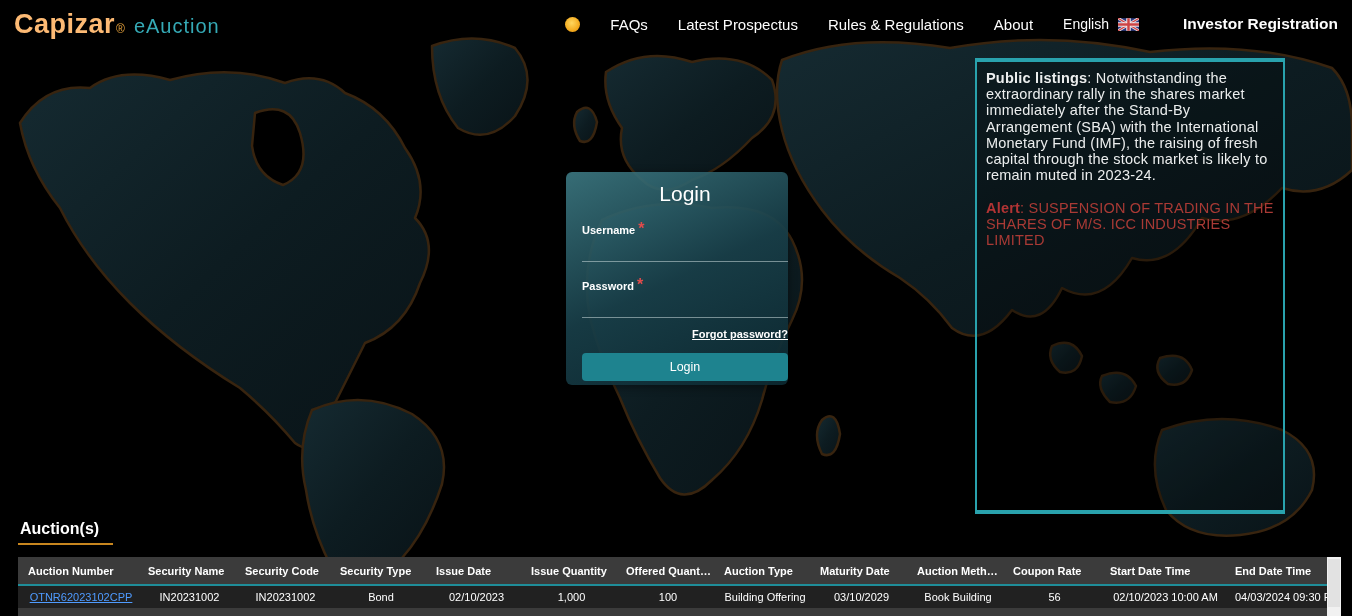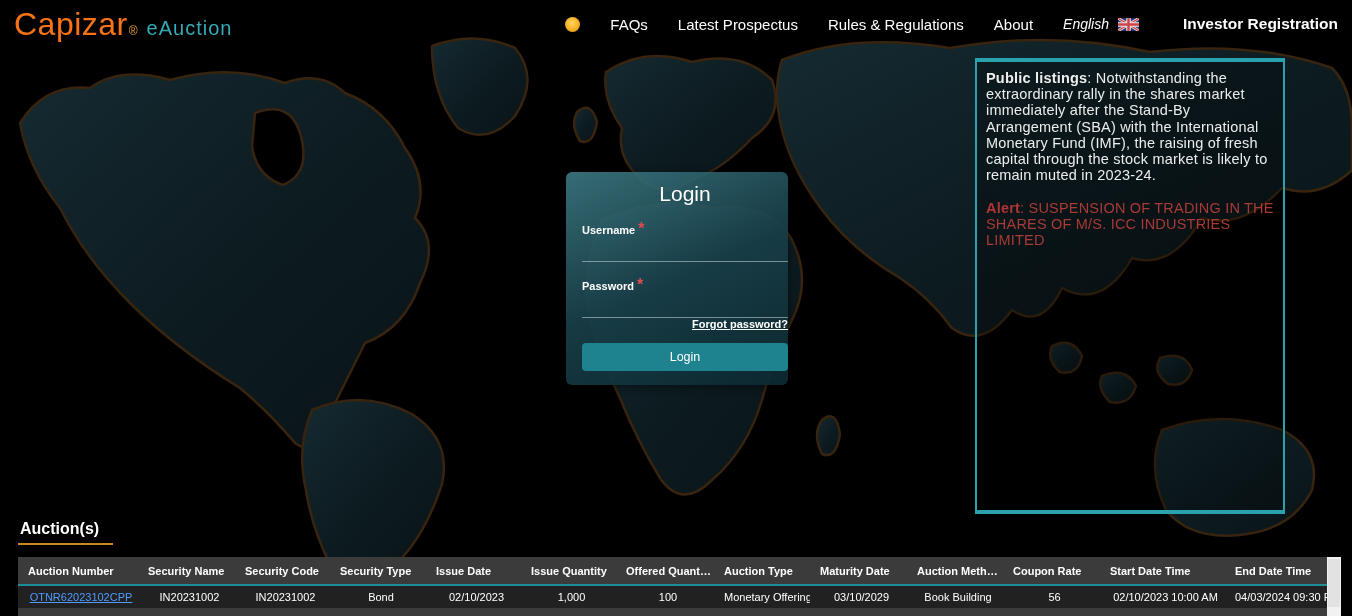--- a/index.html
+++ b/index.html
@@ -16,21 +16,21 @@
     position: absolute; left: 0; top: 28px; width: 1352px; height: 540px;
     pointer-events: none;
   }
 
   
   .topbar {
     position: absolute; top: 0; left: 0; width: 100%; height: 48px;
     display: flex; align-items: center; padding: 0 14px;
   }
   .brand { display: flex; align-items: baseline; cursor: default; }
-  .brand-name { font-size: 32px; font-weight: 400; color: #f97316; letter-spacing: 0.5px; }
+  .brand-name { font-size: 27px; font-weight: 700; color: #fdba74; letter-spacing: 0.5px; }
   .brand-reg { font-size: 12px; color: #eaa43c; vertical-align: super; margin-left: 1px; }
   .brand-product { font-size: 20px; color: #35aab6; margin-left: 9px; letter-spacing: 1px; }
   .nav { margin-left: auto; display: flex; align-items: center; gap: 30px; }
   .nav-item { font-size: 15px; color: #fdfdfd; cursor: pointer; white-space: nowrap; }
   .sun-icon {
     width: 15px; height: 15px; border-radius: 50%;
     background: radial-gradient(circle at 45% 40%, #ffd75e 0%, #f4ab1f 60%, #e0920e 100%);
     display: inline-block; cursor: pointer;
   }
   .lang { display: flex; align-items: center; gap: 9px; cursor: pointer; }
@@ -48,21 +48,21 @@
   .login-title { text-align: center; font-size: 21px; font-weight: 400; margin-top: 2px; }
   .field { margin-top: 14px; }
   .field-label { font-size: 11px; font-weight: 700; color: #fff; }
   .required { color: #e14b4b; font-weight: 700; margin-left: 3px; }
   .field-input {
     width: 100%; height: 24px; background: transparent; border: none; outline: none;
     border-bottom: 1px solid rgba(200,216,219,0.55); color: #fff; font-size: 12px;
     font-family: "Liberation Sans", sans-serif;
   }
   .forgot {
-    display: block; text-align: right; 
+    display: block; text-align: right; margin-top: 10px;
     font-size: 11px; font-weight: 700; color: #fff; text-decoration: underline; cursor: pointer;
   }
   .login-btn {
     display: block; width: 100%; height: 28px; margin-top: 13px;
     background: #1e838f; color: #fff; border: none; border-radius: 4px;
     font-size: 12.5px; font-family: "Liberation Sans", sans-serif; cursor: pointer;
   }
 
   
   .news-box {
@@ -149,21 +149,21 @@
       <sup class="brand-reg">®</sup>
     <span class="brand-product">eAuction</span>
   </div>
   <nav class="nav">
     <span class="sun-icon"></span>
     <span class="nav-item">FAQs</span>
     <span class="nav-item">Latest Prospectus</span>
     <span class="nav-item">Rules &amp; Regulations</span>
     <span class="nav-item">About</span>
     <span class="lang">
-      <span class="nav-item" style="font-size:14px;font-style:italic;">English</span>
+      <span class="nav-item" style="font-size:14px;">English</span>
       <svg class="flag" viewBox="0 0 60 36">
         <rect width="60" height="36" fill="#2b3a82"></rect>
         <path d="M0,0 L60,36 M60,0 L0,36" stroke="#f2e9ea" stroke-width="8"></path>
         <path d="M0,0 L60,36 M60,0 L0,36" stroke="#c44" stroke-width="3.5"></path>
         <path d="M30,0 V36 M0,18 H60" stroke="#f2e9ea" stroke-width="13"></path>
         <path d="M30,0 V36 M0,18 H60" stroke="#c44" stroke-width="7"></path>
       </svg>
     </span>
     <span class="nav-item register">Investor Registration</span>
   </nav>
@@ -230,21 +230,21 @@
     </thead>
     <tbody>
       <tr>
         <td><a class="row-link">OTNR62023102CPP</a></td>
         <td>IN20231002</td>
         <td>IN20231002</td>
         <td>Bond</td>
         <td>02/10/2023</td>
         <td>1,000</td>
         <td>100</td>
-        <td>Monetary Offering</td>
+        <td>Building Offering</td>
         <td>03/10/2029</td>
         <td>Book Building</td>
         <td>56</td>
         <td>02/10/2023 10:00 AM</td>
         <td>04/03/2024 09:30 PM</td>
       </tr>
     </tbody>
   </table>
   <div class="table-footer-strip"></div>
   <div class="vscrollbar">

